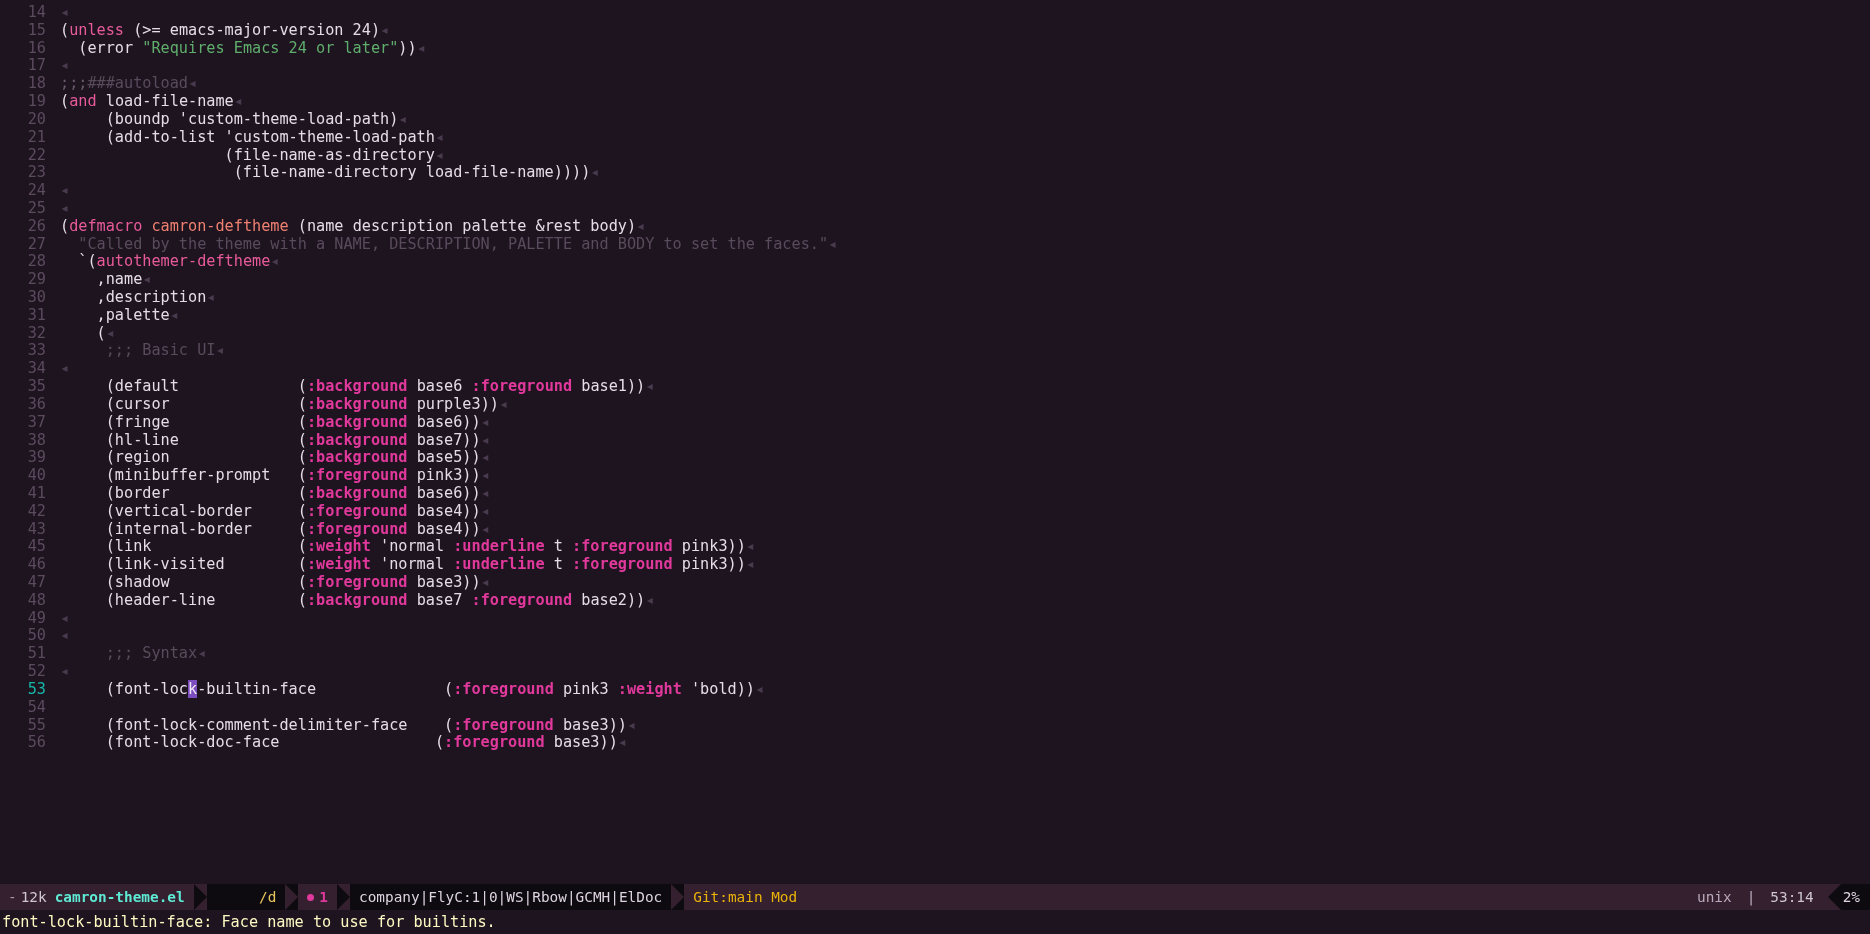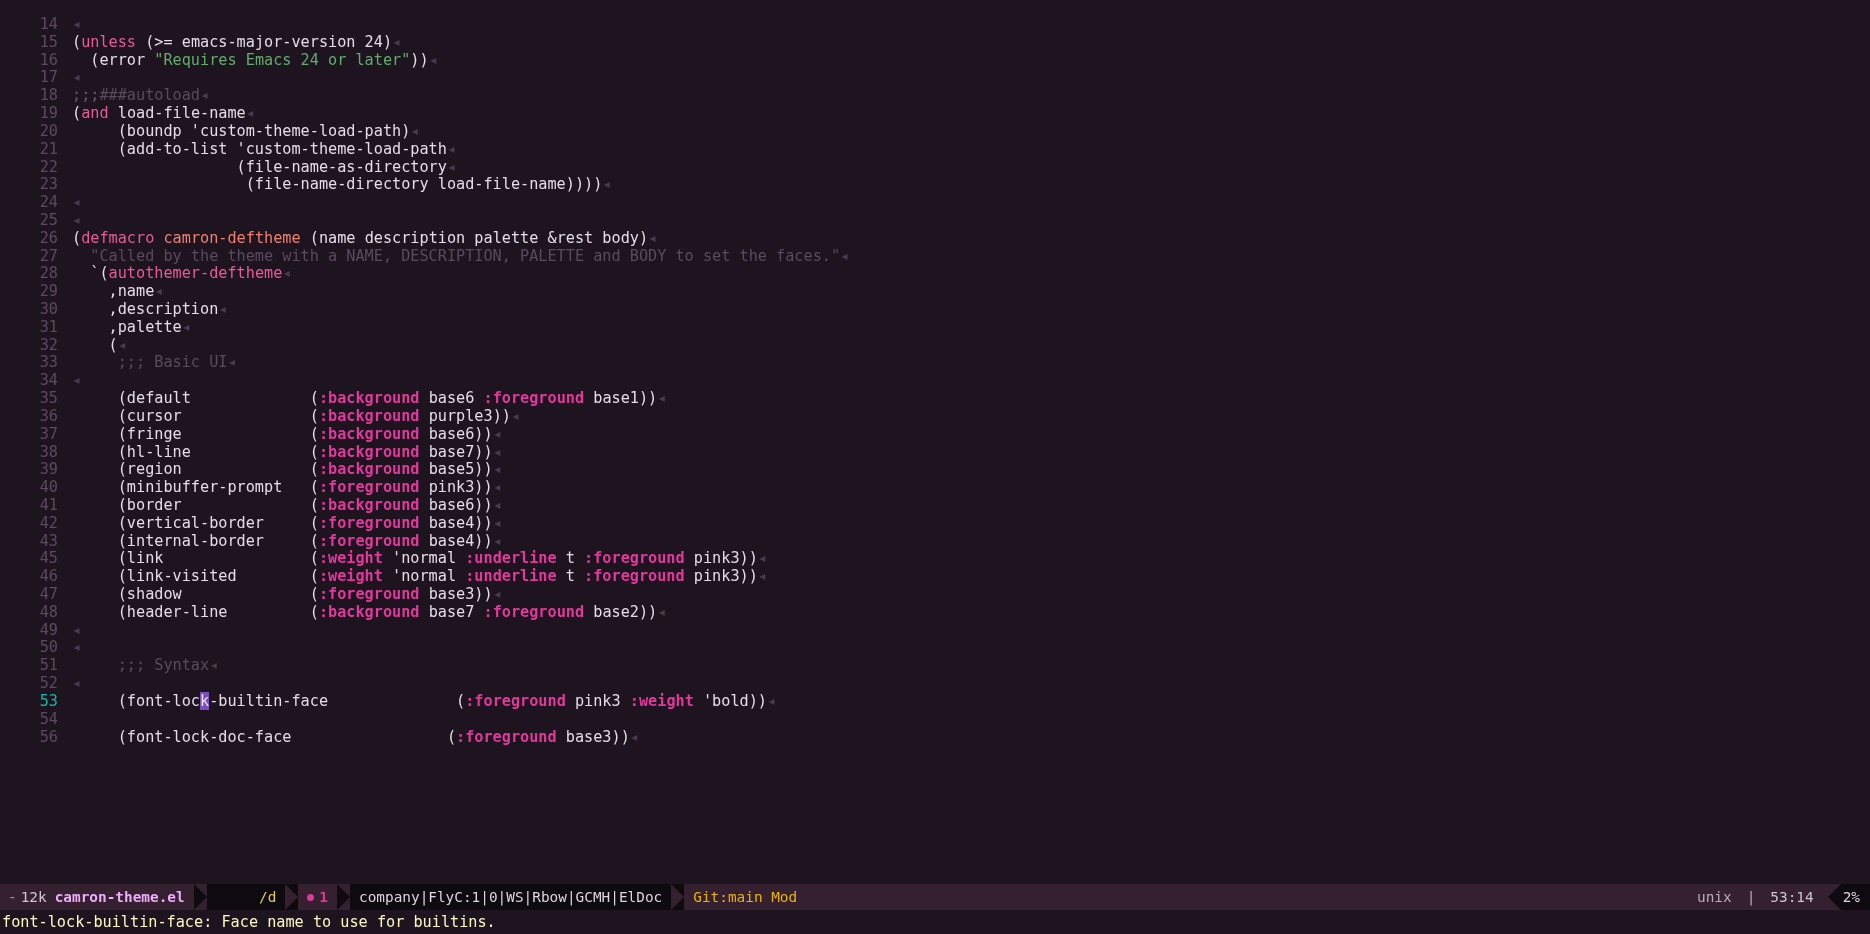--- a/index.html
+++ b/index.html
@@ -21,21 +21,21 @@
     background: #1e1420;
     display: flex;
     flex-direction: column;
   }
 
   
   #buffer {
     position: relative;
     flex: 1 1 auto;
     overflow: hidden;
-    padding: 16px;
+    padding: 4px;
   }
 
   .code-line {
     display: flex;
     align-items: baseline;
     height: 17.82px;
     line-height: 17.82px;
     font-size: 15.2px;
     white-space: pre;
     letter-spacing: 0px;
@@ -85,21 +85,21 @@
   }
   .ml-left { display: flex; align-items: stretch; }
   .ml-right { display: flex; align-items: stretch; margin-left: auto; }
 
   .ml-seg {
     display: flex;
     align-items: center;
     padding: 0 9px;
     color: #cfc4d2;
   }
-  .ml-seg.bufname { color: #f0abfc; font-weight: bold; padding-left: 2px; }
+  .ml-seg.bufname { color: #5eead4; font-weight: bold; padding-left: 2px; }
   .ml-seg.dash { color: #a698aa; padding-right: 4px; padding-left: 8px;}
   .ml-seg.size { color: #cfc4d2; padding: 0 6px 0 0; }
 
   .ml-dark { background: #0e0b10; color: #ded3e0; }
   .ml-mid  { background: #34202f; }
 
   
   .chev {
     width: 13px;
     position: relative;
@@ -195,20 +195,21 @@
       <div class="code-line"><span class="lnum">45</span><span class="ltext"><span class="plain">     (link                (</span><span class="prop">:weight</span><span class="plain"> 'normal </span><span class="prop">:underline</span><span class="plain"> t </span><span class="prop">:foreground</span><span class="plain"> pink3))</span><span class="eol">◂</span></span></div>
       <div class="code-line"><span class="lnum">46</span><span class="ltext"><span class="plain">     (link-visited        (</span><span class="prop">:weight</span><span class="plain"> 'normal </span><span class="prop">:underline</span><span class="plain"> t </span><span class="prop">:foreground</span><span class="plain"> pink3))</span><span class="eol">◂</span></span></div>
       <div class="code-line"><span class="lnum">47</span><span class="ltext"><span class="plain">     (shadow              (</span><span class="prop">:foreground</span><span class="plain"> base3))</span><span class="eol">◂</span></span></div>
       <div class="code-line"><span class="lnum">48</span><span class="ltext"><span class="plain">     (header-line         (</span><span class="prop">:background</span><span class="plain"> base7 </span><span class="prop">:foreground</span><span class="plain"> base2))</span><span class="eol">◂</span></span></div>
       <div class="code-line"><span class="lnum">49</span><span class="ltext"><span class="eol">◂</span></span></div>
       <div class="code-line"><span class="lnum">50</span><span class="ltext"><span class="eol">◂</span></span></div>
       <div class="code-line"><span class="lnum">51</span><span class="ltext"><span class="cmt">     ;;; Syntax</span><span class="eol">◂</span></span></div>
       <div class="code-line"><span class="lnum">52</span><span class="ltext"><span class="eol">◂</span></span></div>
       <div class="code-line current"><span class="lnum">53</span><span class="ltext"><span class="plain">     (font-loc</span><span class="cursor">k</span><span class="plain">-builtin-face              (</span><span class="prop">:foreground</span><span class="plain"> pink3 </span><span class="prop">:weight</span><span class="plain"> 'bold))</span><span class="eol">◂</span></span></div>
       <div class="code-line"><span class="lnum">54</span></div>
+      <div class="code-line"><span class="lnum">55</span><span class="ltext"><span class="plain">     (font-lock-comment-delimiter-face    (</span><span class="prop">:foreground</span><span class="plain"> base3))</span><span class="eol">◂</span></span></div>
       <div class="code-line"><span class="lnum">56</span><span class="ltext"><span class="plain">     (font-lock-doc-face                 (</span><span class="prop">:foreground</span><span class="plain"> base3))</span><span class="eol">◂</span></span></div>
     </div>
 
   <div id="modeline">
     <div class="ml-left">
       <div class="ml-seg dash ml-mid">-</div>
       <div class="ml-seg size ml-mid">12k</div>
       <div class="ml-seg bufname ml-mid">camron-theme.el</div>
       <div class="chev" style="--from:#34202f; --to:#0e0b10;"></div>
       <div class="ml-seg ml-dark">

